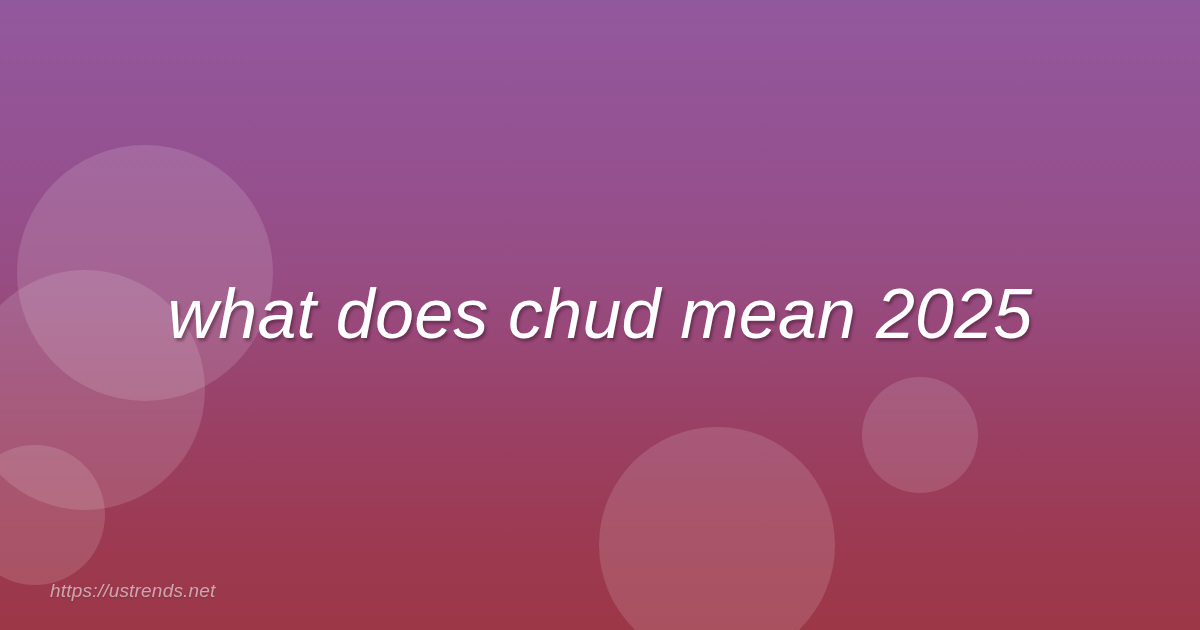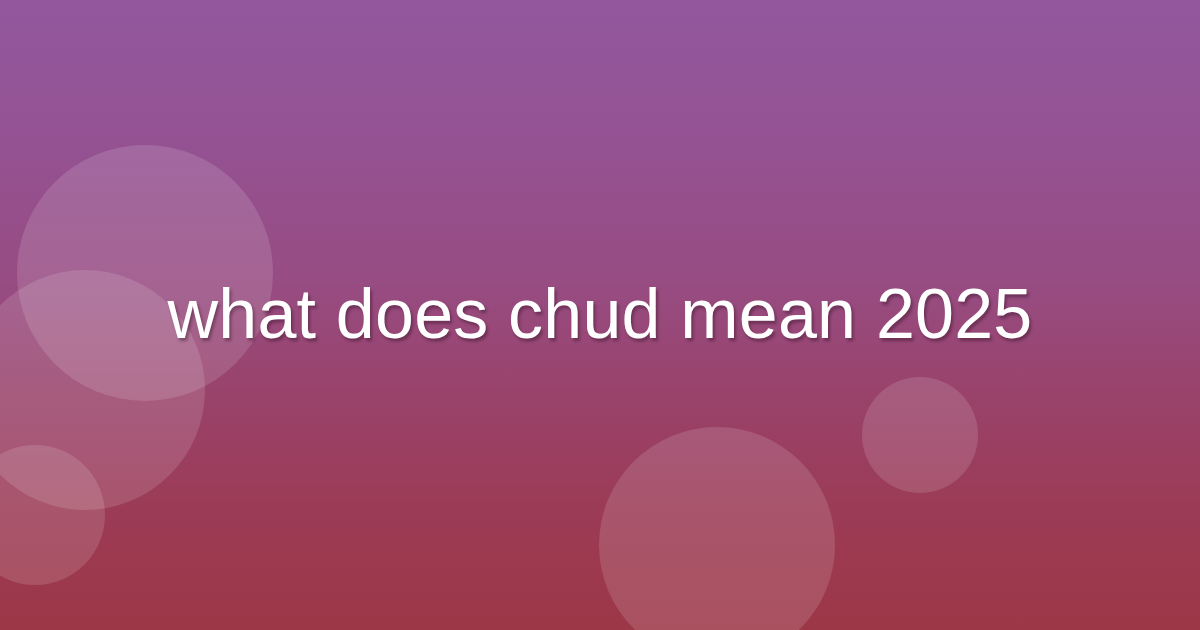--- a/index.html
+++ b/index.html
@@ -1,15 +1,15 @@
 <!DOCTYPE html>
 <html><head>
 <meta charset="utf-8">
 <style>
-  * { margin:0; padding:0; box-sizing:border-box; }
+  * { margin:0; padding:0; box-sizing:border-box;font-style:italic; }
 
   html, body {
     width:1200px;
     height:630px;
     overflow:hidden;
     background:#9c3747;
   }
 
   .og-card {
     position:relative;
@@ -89,14 +89,15 @@
     <span class="bubble bubble-b"></span>
     <span class="bubble bubble-c"></span>
     <span class="bubble bubble-d"></span>
     <span class="bubble bubble-e"></span>
   </div>
 
   <div class="headline-wrap">
     <h1 class="headline">what does chud mean 2025</h1>
   </div>
 
+  <div class="site-url">https://ustrends.net</div>
 
 </div>
 
 </body></html>

